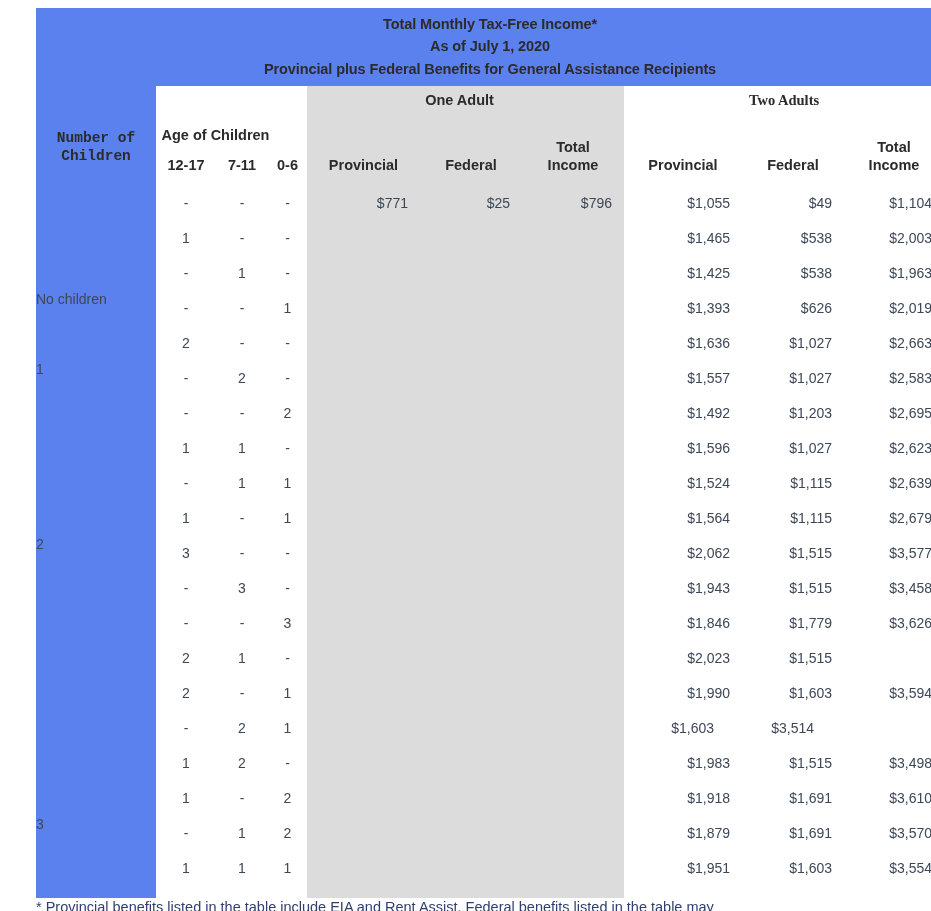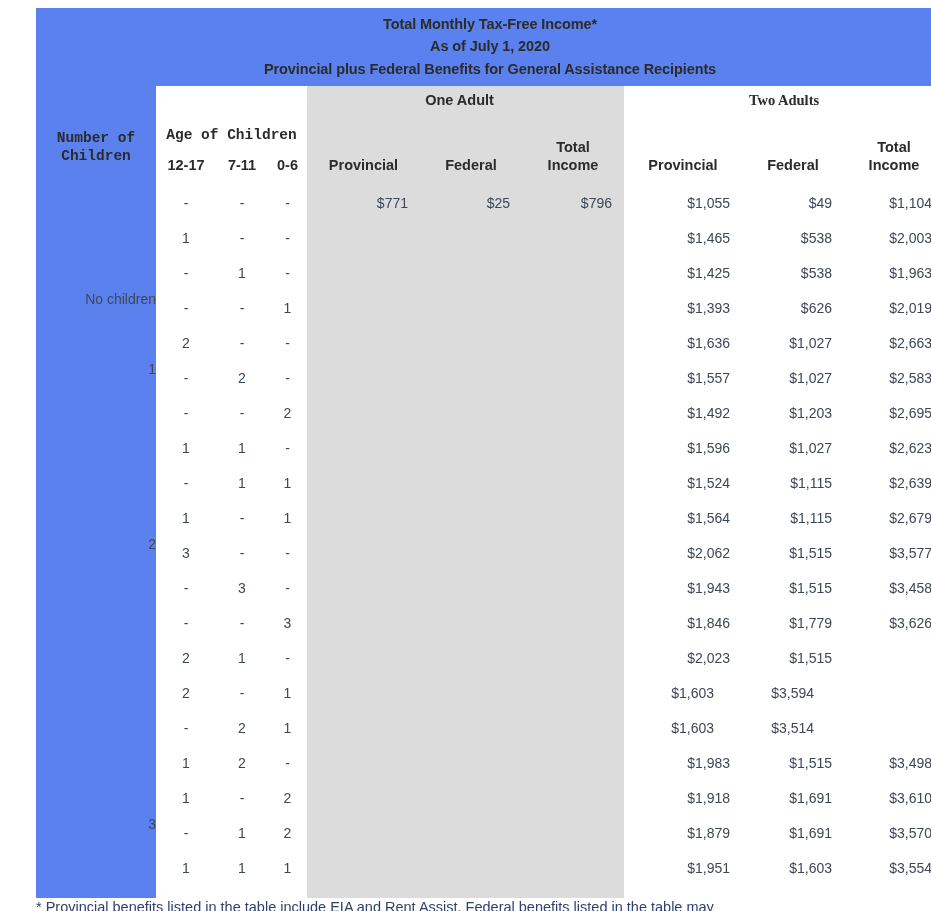--- a/index.html
+++ b/index.html
@@ -100,21 +100,21 @@
   .hdr-span {
     position: absolute;
     font-weight: bold;
     font-size: 14.5px;
     color: #2b2b2b;
     text-align: center;
     white-space: nowrap;
   }
   .hdr-oneadult  { left: 271px; top: 6px;  width: 305px; }
   .hdr-twoadults { left: 588px; top: 6px;  width: 320px; font-family: Liberation Serif, serif; }
-  .hdr-agechild  { left: 120px; top: 41px; width: 151px; font-family: Liberation Mono, monospace; }
+  .hdr-agechild  { left: 120px; top: 41px; width: 119px; }
 
   .hdr-col {
     position: absolute;
     bottom: 11px;
     font-weight: bold;
     font-size: 14.5px;
     color: #2b2b2b;
     white-space: nowrap;
     text-align: center;
     line-height: 1.25;
@@ -134,21 +134,21 @@
   .two-line { line-height: 1.25; }
 
   
   .drow { height: 35px; }
   .drow .cell { height: 35px; }
 
   .grp-label {
     position: absolute;
     left: 0px;
     width: 120px;
-    text-align: right;
+    text-align: left;
     font-size: 14px;
     color: #3d4756;
     white-space: nowrap;
   }
 
   .body-wrap { position: relative; width: 908px; }
 
   
   .footnote {
     position: absolute;
@@ -376,20 +376,21 @@
           <div class="cell c-f2 rgt">$1,515</div>
         </div>
         <div class="row drow">
           <div class="cell c-num"></div>
           <div class="cell c-a1 ctr">2</div>
           <div class="cell c-a2 ctr">-</div>
           <div class="cell c-a3 ctr">1</div>
           <div class="cell c-p1 rgt"></div>
           <div class="cell c-f1 rgt"></div>
           <div class="cell c-t1 rgt"></div>
+          <div class="cell c-p2 rgt">$1,990</div>
           <div class="cell c-f2 rgt">$1,603</div>
           <div class="cell c-t2 rgt">$3,594</div>
         </div>
         <div class="row drow">
           <div class="cell c-num"></div>
           <div class="cell c-a1 ctr">-</div>
           <div class="cell c-a2 ctr">2</div>
           <div class="cell c-a3 ctr">1</div>
           <div class="cell c-p1 rgt"></div>
           <div class="cell c-f1 rgt"></div>

